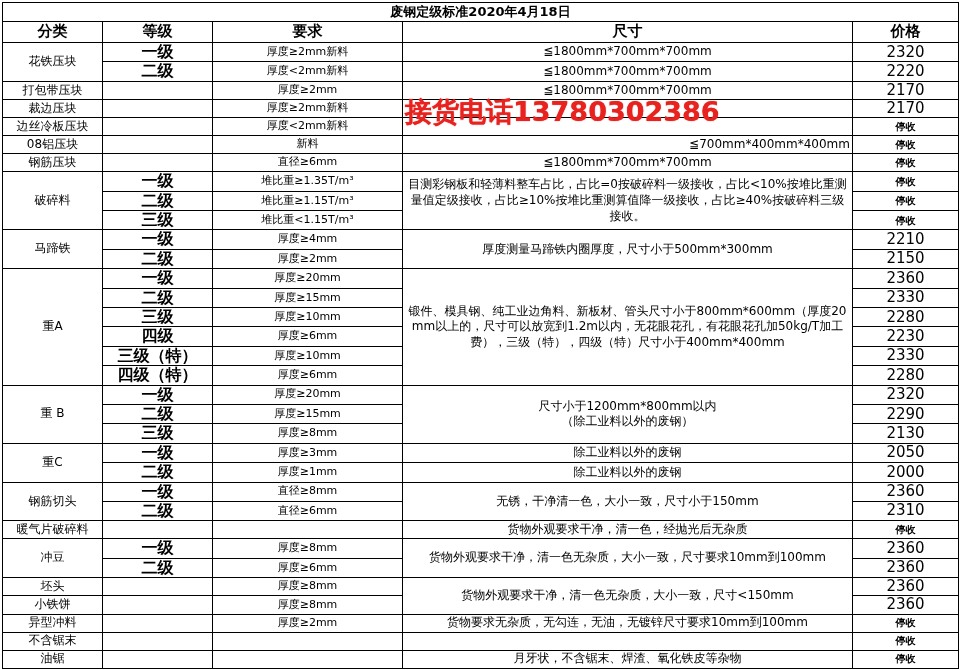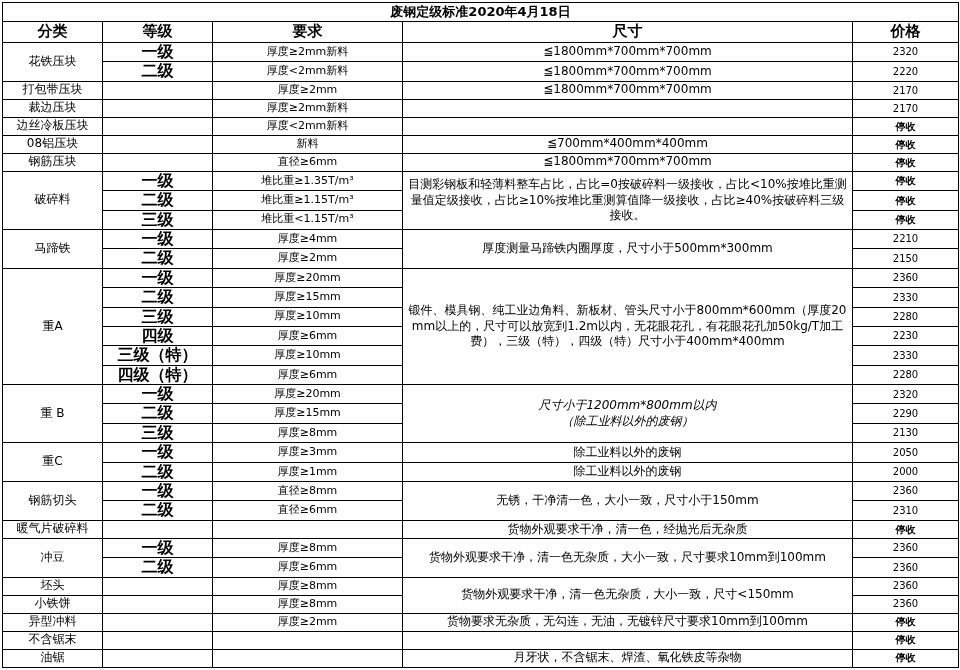--- a/index.html
+++ b/index.html
@@ -33,21 +33,21 @@
     font-size:13px;
     font-weight:bold;
     height:18px;
   }
   .hdr{
     font-size:15px;
     font-weight:bold;
     height:20px;
   }
   .cat{font-size:12px;margin-left:44px;}
-  .price{font-size:10px;}
+  .price{font-size:15px;}
   .stop{font-weight:bold;font-size:10px;}
   .small{font-size:16px;font-weight:bold;}
   .desc{font-size:12px;line-height:1.3;}
   .phone{
     position:absolute;
     left:405px;top:92px;
     font-size:27px;
     font-weight:bold;
     color:#e8221f;
     letter-spacing:0px;
@@ -117,21 +117,21 @@
           <td class="cat">边丝冷板压块</td>
           <td class="small"></td>
           <td>厚度&lt;2mm新料</td>
           <td class="desc" style="white-space: pre-line;"></td>
           <td class="price stop">停收</td>
         </tr>
         <tr>
           <td class="cat">08铝压块</td>
           <td class="small"></td>
           <td>新料</td>
-          <td class="desc" style="white-space: pre-line;">≦700mm*400mm*400mm</td>
+          <td class="desc" style="white-space: pre-line; text-align: right;">≦700mm*400mm*400mm</td>
           <td class="price stop">停收</td>
         </tr>
         <tr>
           <td class="cat">钢筋压块</td>
           <td class="small"></td>
           <td>直径≥6mm</td>
           <td class="desc" style="white-space: pre-line;">≦1800mm*700mm*700mm</td>
           <td class="price stop">停收</td>
         </tr>
         <tr>
@@ -192,21 +192,21 @@
         </tr>
         <tr>
           <td class="small">四级（特）</td>
           <td>厚度≥6mm</td>
           <td class="price">2280</td>
         </tr>
         <tr>
           <td class="cat" rowspan="3">重 B</td>
           <td class="small">一级</td>
           <td>厚度≥20mm</td>
-          <td class="desc" rowspan="3" style="white-space: pre-line; font-style: italic;">尺寸小于1200mm*800mm以内
+          <td class="desc" rowspan="3" style="white-space: pre-line;">尺寸小于1200mm*800mm以内
 （除工业料以外的废钢）</td>
           <td class="price">2320</td>
         </tr>
         <tr>
           <td class="small">二级</td>
           <td>厚度≥15mm</td>
           <td class="price">2290</td>
         </tr>
         <tr>
           <td class="small">三级</td>
@@ -286,13 +286,14 @@
         </tr>
         <tr>
           <td class="cat">油锯</td>
           <td class="small"></td>
           <td></td>
           <td class="desc" style="white-space: pre-line; margin-top: 36px;">月牙状，不含锯末、焊渣、氧化铁皮等杂物</td>
           <td class="price stop">停收</td>
         </tr>
       </tbody>
   </table>
+  <div class="phone">接货电话13780302386</div>
 </div>
 
 </body></html>

